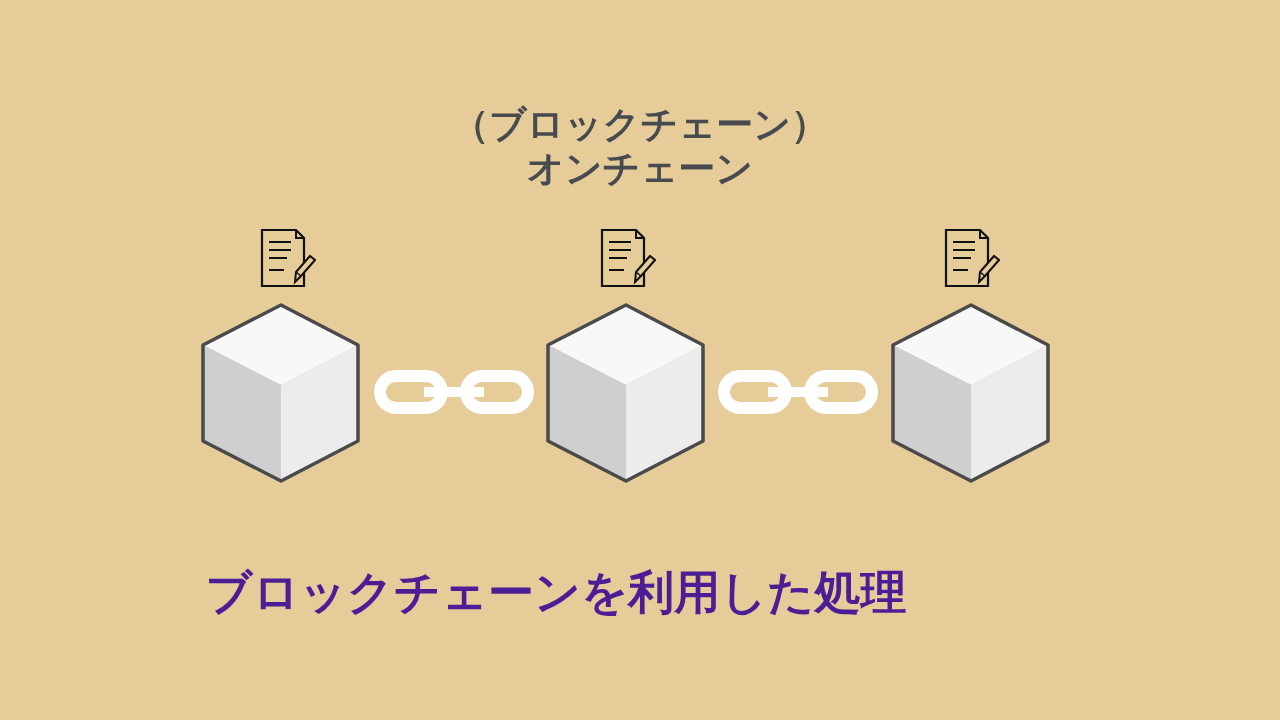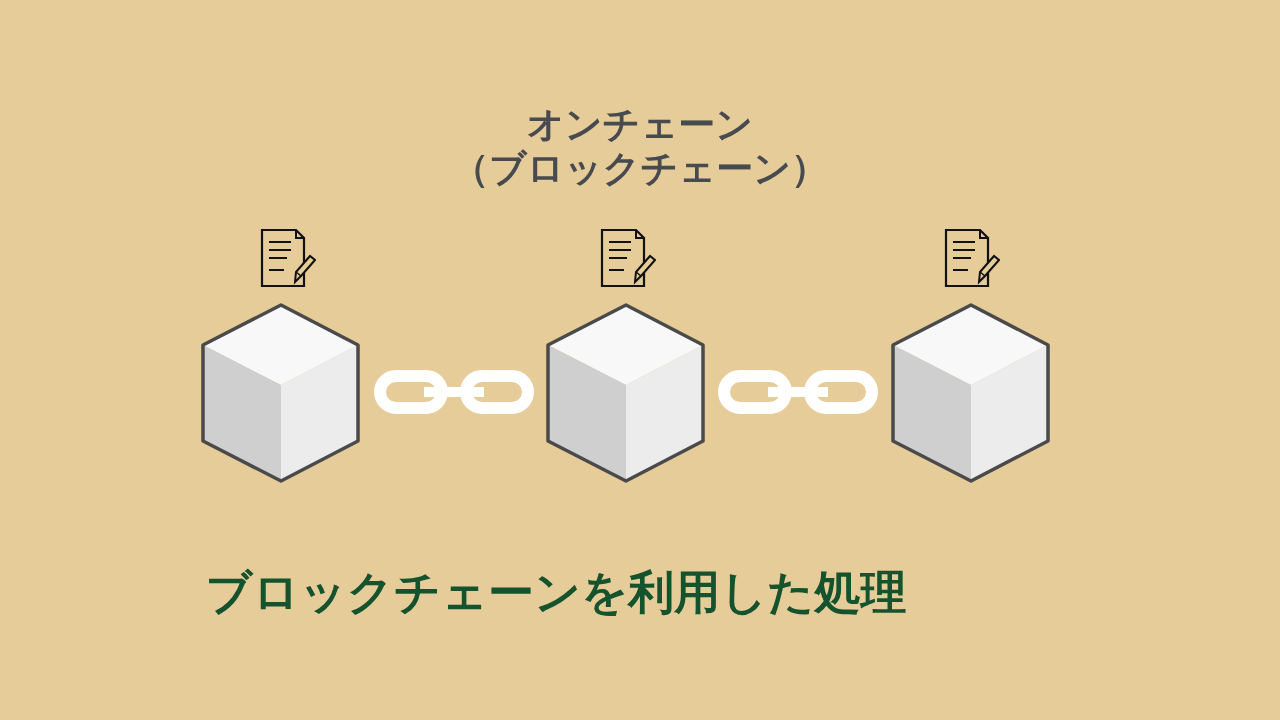--- a/index.html
+++ b/index.html
@@ -9,33 +9,33 @@
     font-family: "DejaVu Sans", sans-serif;
     position: relative;
   }
   .title {
     position: absolute; left: 0; width: 1280px; top: 103px;
     text-align: center; color: #474a4f; font-weight: bold;
     font-size: 37px; line-height: 44px;
   }
   .caption {
     position: absolute; left: 0; width: 1112px; top: 562px;
-    text-align: center; color: #14532d; font-weight: bold;
+    text-align: center; color: #4c1d95; font-weight: bold;
     font-size: 46px; line-height: 60px;
   }
   .doc { position: absolute; width: 58px; height: 60px; }
   .cube { position: absolute; width: 162px; height: 182px; }
   .chain { position: absolute; width: 160px; height: 44px; }
 </style>
 </head>
 <body>
 
 <div class="title">
+  <div>（ブロックチェーン）</div>
   <div>オンチェーン</div>
-  <div>（ブロックチェーン）</div>
 </div>
 
 <svg class="doc" style="left:258px;top:228px" viewBox="0 0 58 60">
   <path d="M4 2 H38 L46 10 V58 H4 Z" fill="none" stroke="#111" stroke-width="2.2"></path>
   <path d="M38 2 V10 H46" fill="none" stroke="#111" stroke-width="2"></path>
   <line x1="11" y1="14" x2="33" y2="14" stroke="#111" stroke-width="2"></line>
   <line x1="11" y1="22" x2="33" y2="22" stroke="#111" stroke-width="2"></line>
   <line x1="11" y1="30" x2="29" y2="30" stroke="#111" stroke-width="2"></line>
   <line x1="11" y1="42" x2="26" y2="42" stroke="#111" stroke-width="2"></line>
   <path d="M37 54 L38 44 L52 28 L57 32 L43 48 Z" fill="#e6cc99" stroke="#111" stroke-width="2"></path>

